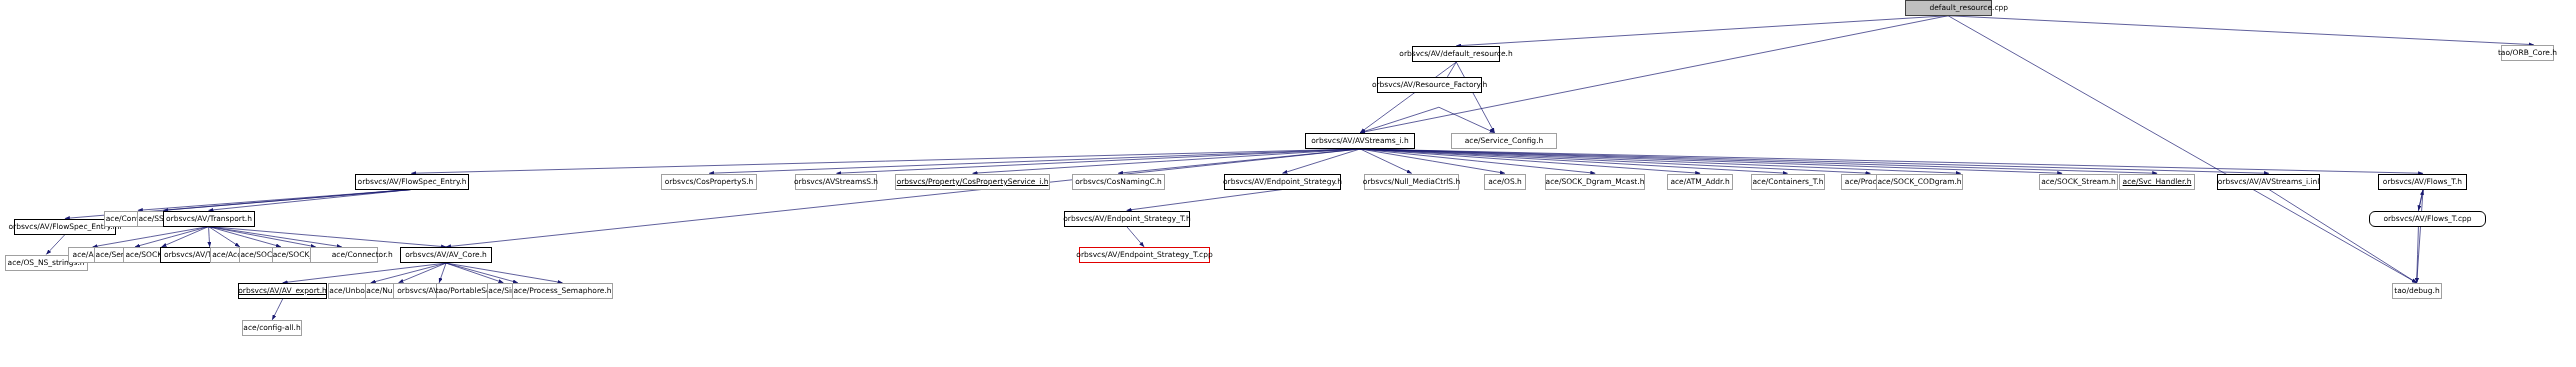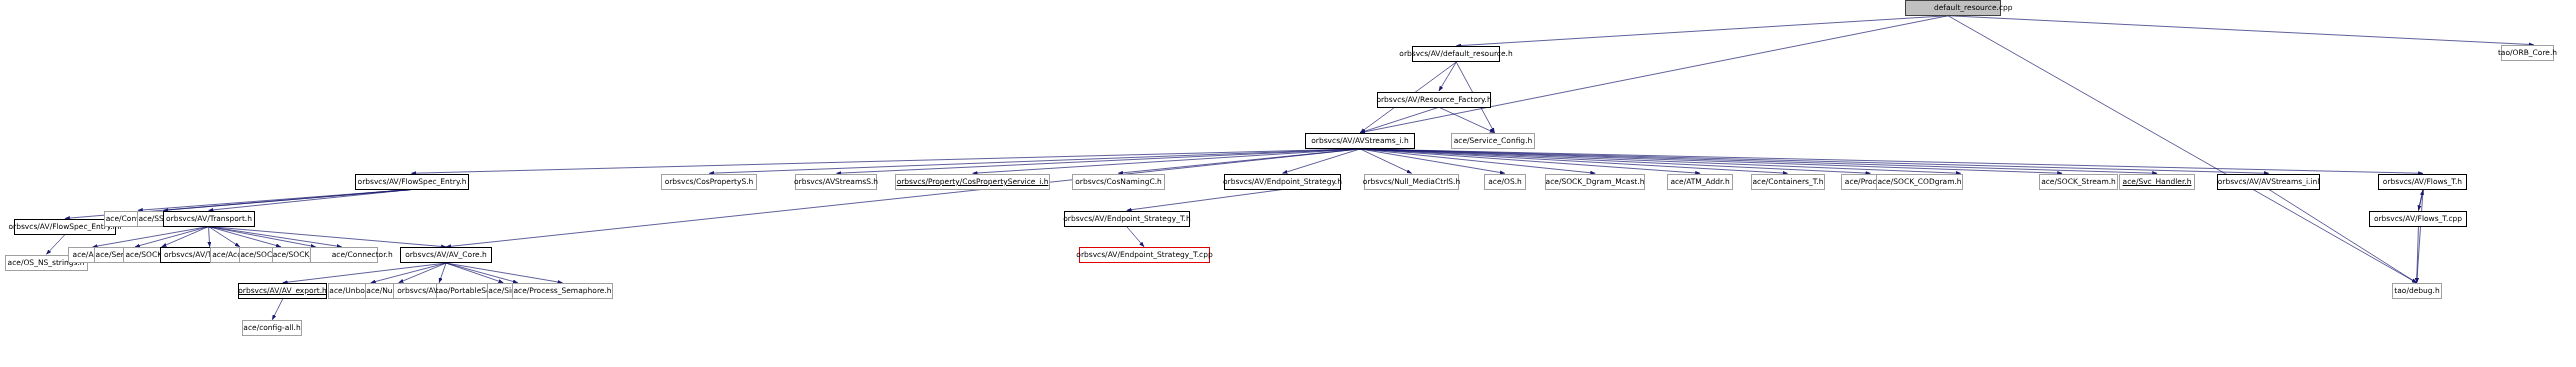--- a/index.html
+++ b/index.html
@@ -76,36 +76,36 @@
         <path d="M770,454 Q705,471 640,488" marker-end="url(#ah)"></path>
         <path d="M770,454 Q729,471 688,488" marker-end="url(#ah)"></path>
         <path d="M770,454 Q764,471 758,488" marker-end="url(#ah)"></path>
         <path d="M770,454 Q819.5,471 869,488" marker-end="url(#ah)"></path>
         <path d="M770,454 Q832,471 894,488" marker-end="url(#ah)"></path>
         <path d="M770,454 Q870.5,471 971,488" marker-end="url(#ah)"></path>
         <path d="M488,516 Q479,534 470,552" marker-end="url(#ah)"></path>
       </g>
   </svg>
   <div id="node-layer">
-      <div class="node root" style="left: 1905px; top: 0px; width: 96px; padding-left: 44px;">
+      <div class="node root" style="left: 1905px; top: 0px; width: 87px; padding-left: 44px;">
         <span>default_resource.cpp</span>
       </div>
       <div class="node" style="left: 2501px; top: 45px; width: 53px;">
         <span>tao/ORB_Core.h</span>
       </div>
       <div class="node bold" style="left: 1412px; top: 46px; width: 88px;">
         <span>orbsvcs/AV/default_resource.h</span>
       </div>
-      <div class="node bold" style="left: 1377px; top: 92px; width: 114px;">
+      <div class="node bold" style="left: 1377px; top: 77px; width: 105px;">
         <span>orbsvcs/AV/Resource_Factory.h</span>
       </div>
       <div class="node bold" style="left: 1305px; top: 133px; width: 110px;">
         <span>orbsvcs/AV/AVStreams_i.h</span>
       </div>
-      <div class="node" style="left: 1451px; top: 133px; width: 84px; text-align: center;">
+      <div class="node" style="left: 1451px; top: 133px; width: 106px; text-align: center;">
         <span>ace/Service_Config.h</span>
       </div>
       <div class="node bold" style="left: 355px; top: 174px; width: 114px;">
         <span>orbsvcs/AV/FlowSpec_Entry.h</span>
       </div>
       <div class="node" style="left: 661px; top: 174px; width: 96px;">
         <span>orbsvcs/CosPropertyS.h</span>
       </div>
       <div class="node" style="left: 795px; top: 174px; width: 82px;">
         <span>orbsvcs/AVStreamsS.h</span>
@@ -160,21 +160,21 @@
       </div>
       <div class="node" style="left: 137px; top: 211px; width: 53px;">
         <span>ace/SString.h</span>
       </div>
       <div class="node bold" style="left: 163px; top: 211px; width: 92px;">
         <span>orbsvcs/AV/Transport.h</span>
       </div>
       <div class="node bold" style="left: 1064px; top: 211px; width: 126px;">
         <span>orbsvcs/AV/Endpoint_Strategy_T.h</span>
       </div>
-      <div class="node bold" style="left: 2369px; top: 211px; width: 98px;">
+      <div class="node bold" style="left: 2369px; top: 211px; width: 117px; border-radius: 6px;">
         <span>orbsvcs/AV/Flows_T.cpp</span>
       </div>
       <div class="node" style="left: 4.6px; top: 255px; width: 83px;">
         <span>ace/OS_NS_strings.h</span>
       </div>
       <div class="node" style="left: 68px; top: 247px; width: 49px;">
         <span>ace/Addr.h</span>
       </div>
       <div class="node" style="left: 94px; top: 247px; width: 82px;">
         <span>ace/Service_Object.h</span>

